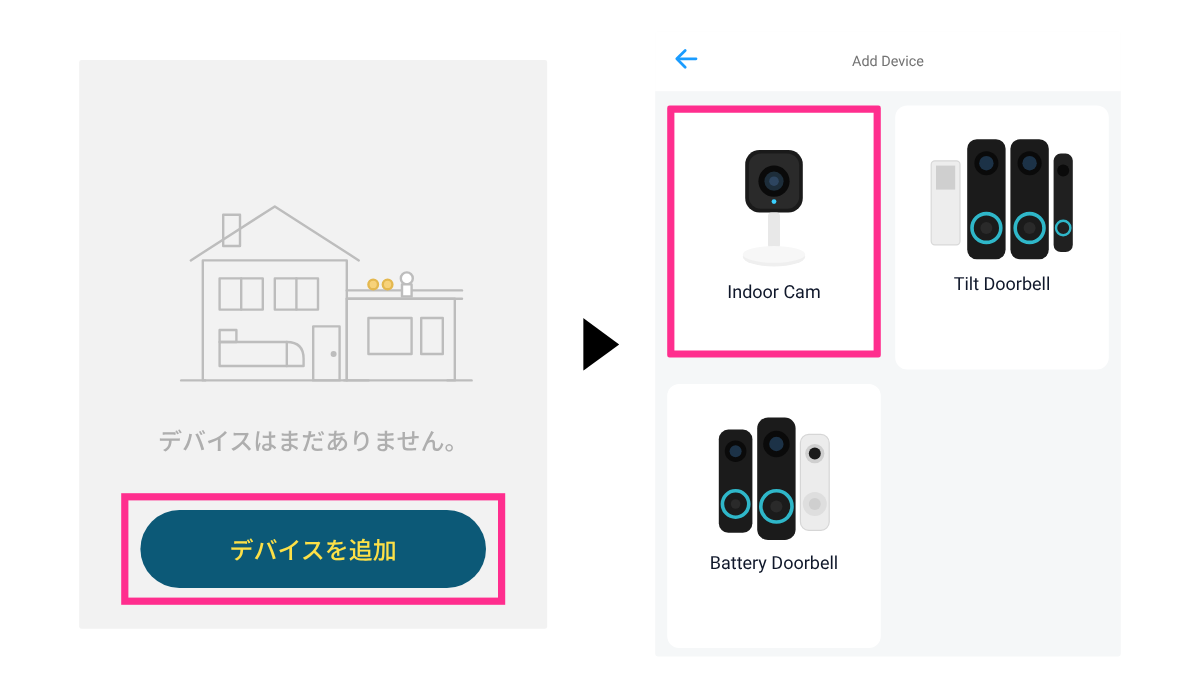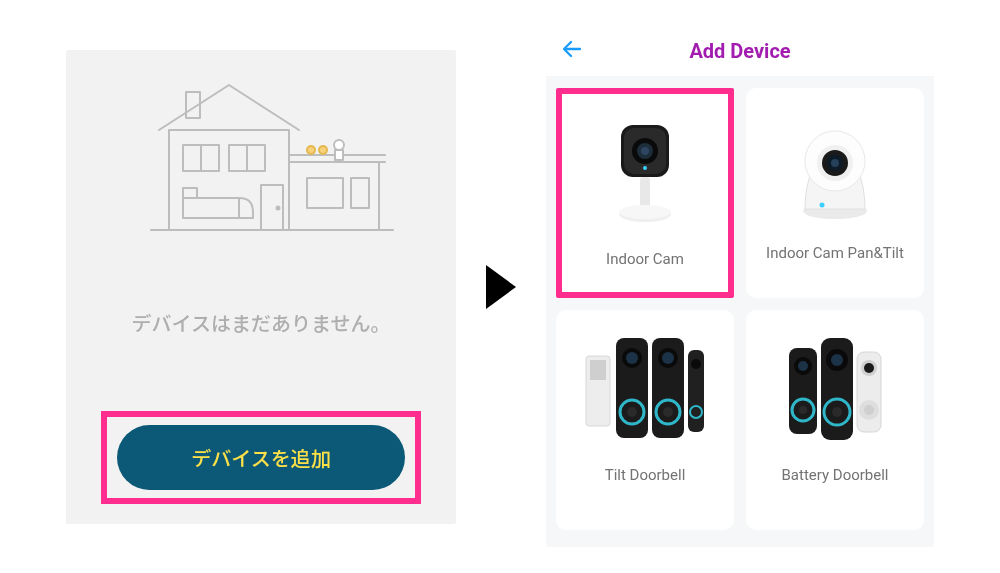--- a/index.html
+++ b/index.html
@@ -1,32 +1,32 @@
 <!DOCTYPE html>
 <html><head>
 <meta charset="utf-8">
 <style>
 *{box-sizing:border-box;margin:0;padding:0;font-family:-apple-system,BlinkMacSystemFont,"Segoe UI",Roboto,"Noto Sans JP",sans-serif}
 body{width:1000px;height:573px;background:#fff;display:flex;align-items:center;justify-content:center;gap:30px;overflow:hidden}
-.phone-screen{background:#f2f2f2;border-radius:2px;display:flex;flex-direction:column;align-items:center;justify-content:space-between}
+.phone-screen{background:#f2f2f2;border-radius:2px;display:flex;flex-direction:column;align-items:center;justify-content:flex-end}
 .screen-left{width:390px;height:474px;padding:20px}
 .house-wrap{width:300px;height:170px;display:flex;align-items:flex-end;justify-content:center;margin-bottom:25px}
 .no-device-text{color:#aeaeae;font-size:20px;font-weight:500;margin-bottom:30px}
 .highlight-box{border:6px solid #ff2e8e;padding:8px 10px}
 .highlight-box-left{width:320px}
 .add-btn{width:100%;background:#0c5977;color:#fde047;border:none;border-radius:40px;padding:18px 0;font-size:20px;font-weight:500;cursor:pointer}
 .tri-arrow{display:flex;align-items:center;justify-content:center}
 .screen-right{width:388px;height:521px;background:#f5f7f8;padding:0;justify-content:flex-start}
 .topbar{width:100%;height:50px;background:#fff;display:flex;align-items:center;justify-content:center;position:relative;margin-bottom:12px}
 .back-arrow{position:absolute;left:14px;top:50%;transform:translateY(-50%);cursor:pointer}
-.topbar-title{font-size:20px;font-weight:700;color:#a21caf}
+.topbar-title{font-size:12px;font-weight:400;color:#737373}
 .grid{width:100%;padding:0 10px;display:grid;grid-template-columns:1fr 1fr;gap:12px}
 .card{background:#fff;border-radius:10px;height:210px;display:flex;flex-direction:column;align-items:center;justify-content:flex-start;padding-top:20px;cursor:pointer;position:relative}
 .card .icon-area{width:100%;height:120px;display:flex;align-items:center;justify-content:center}
-.card-label{font-size:15px;color:#737373;margin-top:16px}
+.card-label{font-size:15px;color:#0f172a;margin-top:0}
 .card.highlighted{border:6px solid #ff2e8e;border-radius:2px}
 .card.bottom{height:220px}
 </style>
 </head>
 <body>
 
 <div class="phone-screen screen-left">
   <div class="house-wrap">
     <svg viewBox="0 0 300 170" width="300" height="170">
       <g stroke="#bdbdbd" stroke-width="2" fill="none" stroke-linejoin="round" stroke-linecap="round">
@@ -101,35 +101,20 @@
           <circle cx="50" cy="32" r="4" fill="#2d4560"></circle>
           <circle cx="50" cy="49" r="2" fill="#3ad0ff"></circle>
           <rect x="45" y="58" width="10" height="30" rx="3" fill="#e8e8e8"></rect>
           <ellipse cx="50" cy="95" rx="26" ry="8" fill="#efefef"></ellipse>
           <ellipse cx="50" cy="93" rx="26" ry="7" fill="#f7f7f7"></ellipse>
         </svg>
       </div>
       <div class="card-label">Indoor Cam</div>
     </div>
 
-    <div class="card">
-      <div class="icon-area">
-        <svg width="110" height="110" viewBox="0 0 110 110">
-          <ellipse cx="55" cy="98" rx="32" ry="8" fill="#eaeaea"></ellipse>
-          <path d="M25 96 Q25 50 55 30 Q85 50 85 96 Z" fill="#f5f5f5" stroke="#e0e0e0"></path>
-          <ellipse cx="55" cy="48" rx="30" ry="30" fill="#fdfdfd" stroke="#e8e8e8"></ellipse>
-          <circle cx="55" cy="50" r="18" fill="#f0f0f0"></circle>
-          <circle cx="55" cy="50" r="13" fill="#1a1a1a"></circle>
-          <circle cx="55" cy="50" r="8" fill="#0d1b28"></circle>
-          <circle cx="55" cy="50" r="4" fill="#26415c"></circle>
-          <circle cx="42" cy="92" r="2.5" fill="#3ad0ff"></circle>
-        </svg>
-      </div>
-      <div class="card-label">Indoor Cam Pan&amp;Tilt</div>
-    </div>
 
     <div class="card bottom">
       <div class="icon-area">
         <svg width="130" height="120" viewBox="0 0 130 120">
 
           <rect x="6" y="26" width="24" height="70" rx="3" fill="#ededed" stroke="#d8d8d8"></rect>
           <rect x="10" y="30" width="16" height="20" fill="#cfcfcf"></rect>
 
           <g>
             <rect x="36" y="8" width="32" height="100" rx="8" fill="#1b1b1b"></rect>

